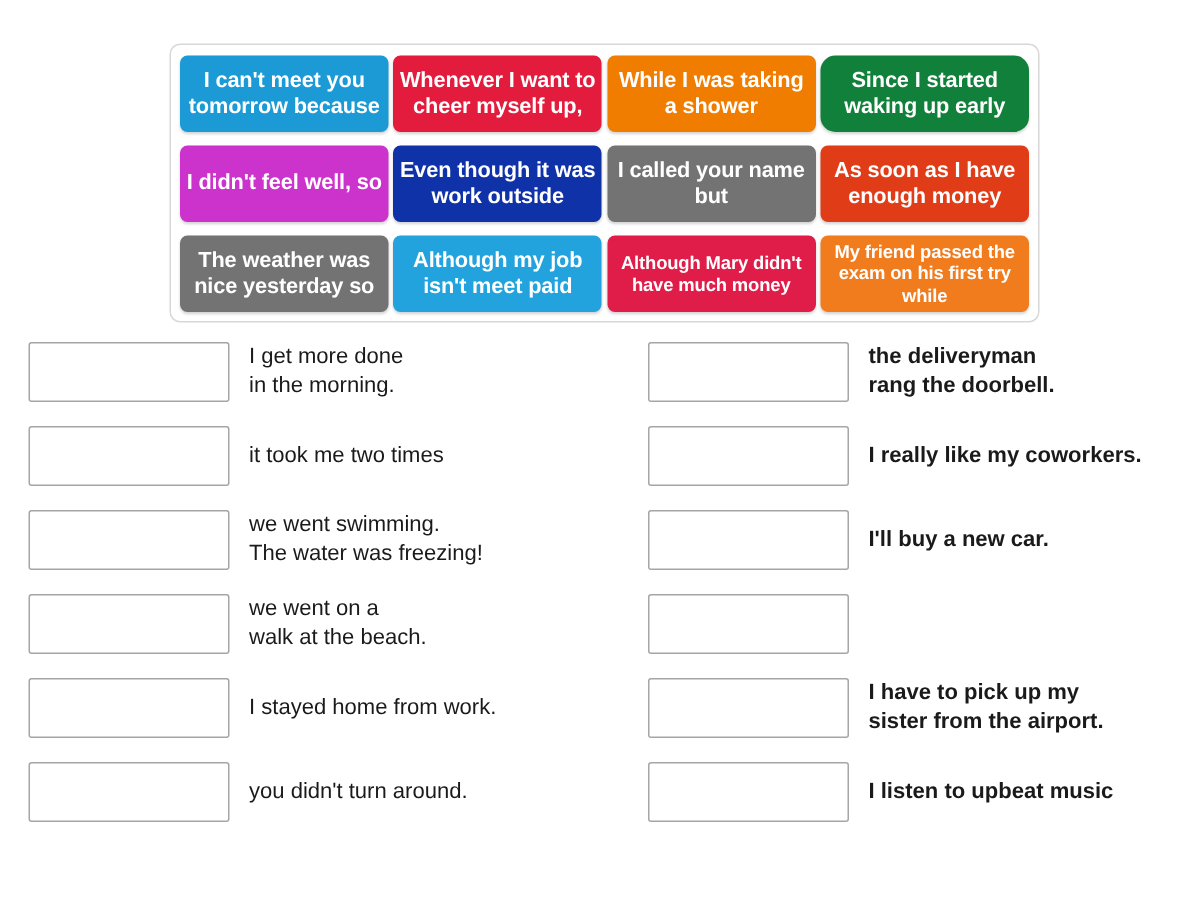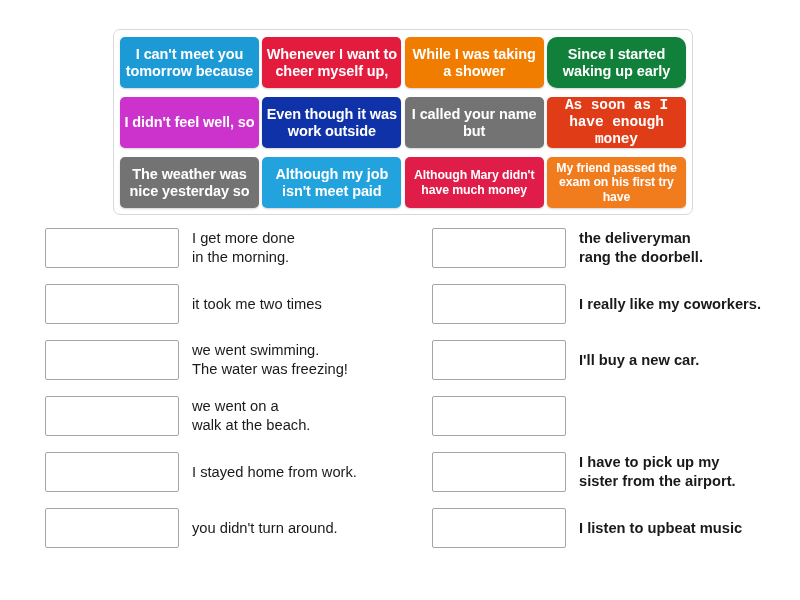--- a/index.html
+++ b/index.html
@@ -60,21 +60,21 @@
     font-size: 12.3px;
     line-height: 14.5px;
   }
 
   
   .column {
     position: absolute;
     top: 228px;
     width: 370px;
   }
-  #left-column  { left: 45px; }
+  #left-column  { left: 19px; }
   #right-column { left: 432px; font-weight: bold; }
 
   .match-row {
     display: flex;
     flex-direction: row;
     align-items: center;
     height: 40px;
     margin-bottom: 16px;
   }
   .drop-zone {
@@ -101,27 +101,27 @@
     <div class="tile-row">
       <div class="tile" style="background: rgb(27, 154, 214);">I can't meet you tomorrow because</div>
       <div class="tile" style="background: rgb(227, 27, 61);">Whenever I want to cheer myself up,</div>
       <div class="tile" style="background: rgb(240, 124, 0);">While I was taking a shower</div>
       <div class="tile" style="background: rgb(17, 128, 58); border-radius: 10px;">Since I started waking up early</div>
     </div>
     <div class="tile-row">
       <div class="tile" style="background: rgb(204, 51, 204);">I didn't feel well, so</div>
       <div class="tile" style="background: rgb(16, 50, 168);">Even though it was work outside</div>
       <div class="tile" style="background: #737373;">I called your name but</div>
-      <div class="tile" style="background: rgb(224, 60, 24); font-family: Liberation Mono, monospace;">As soon as I have enough money</div>
+      <div class="tile" style="background: rgb(224, 60, 24);">As soon as I have enough money</div>
     </div>
     <div class="tile-row">
       <div class="tile" style="background: #737373;">The weather was nice yesterday so</div>
       <div class="tile" style="background: rgb(34, 163, 221);">Although my job isn't meet paid</div>
       <div class="tile small" style="background: rgb(224, 28, 73);">Although Mary didn't have much money</div>
-      <div class="tile small" style="background: rgb(240, 124, 30);">My friend passed the exam on his first try have</div>
+      <div class="tile small" style="background: rgb(240, 124, 30);">My friend passed the exam on his first try while</div>
     </div>
   </div>
 
 <div class="column" id="left-column">
     <div class="match-row">
       <div class="drop-zone"></div>
       <div class="match-text">I get more done
 in the morning.</div>
     </div>
     <div class="match-row">

